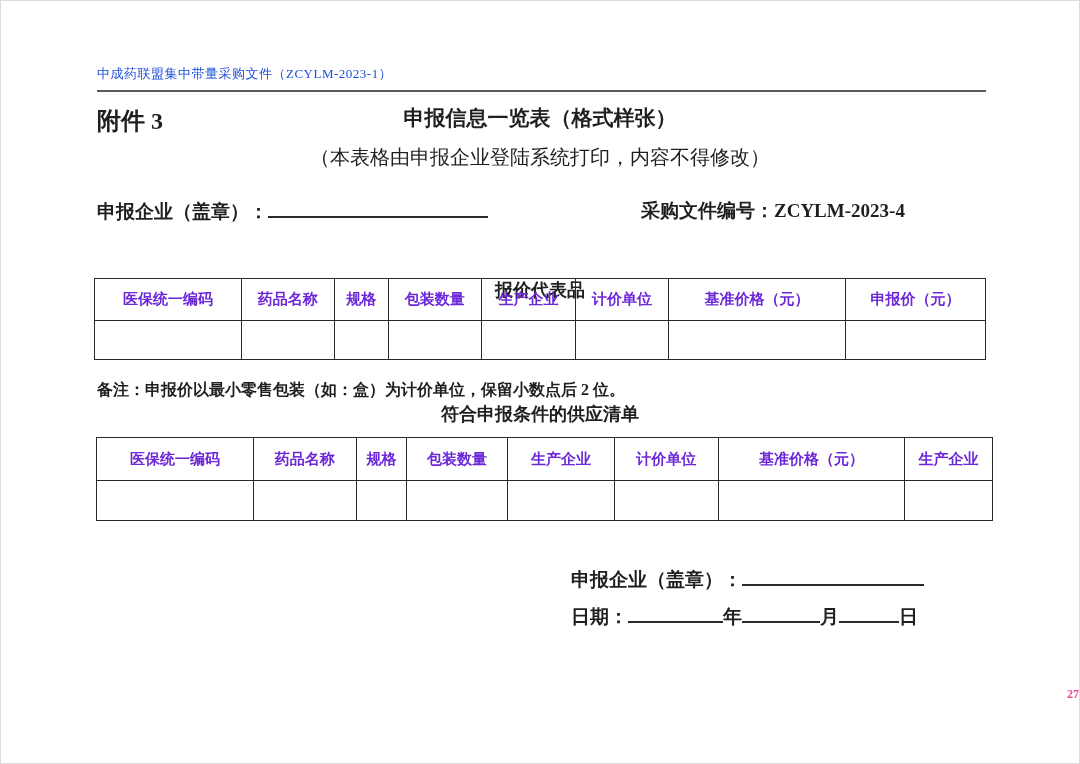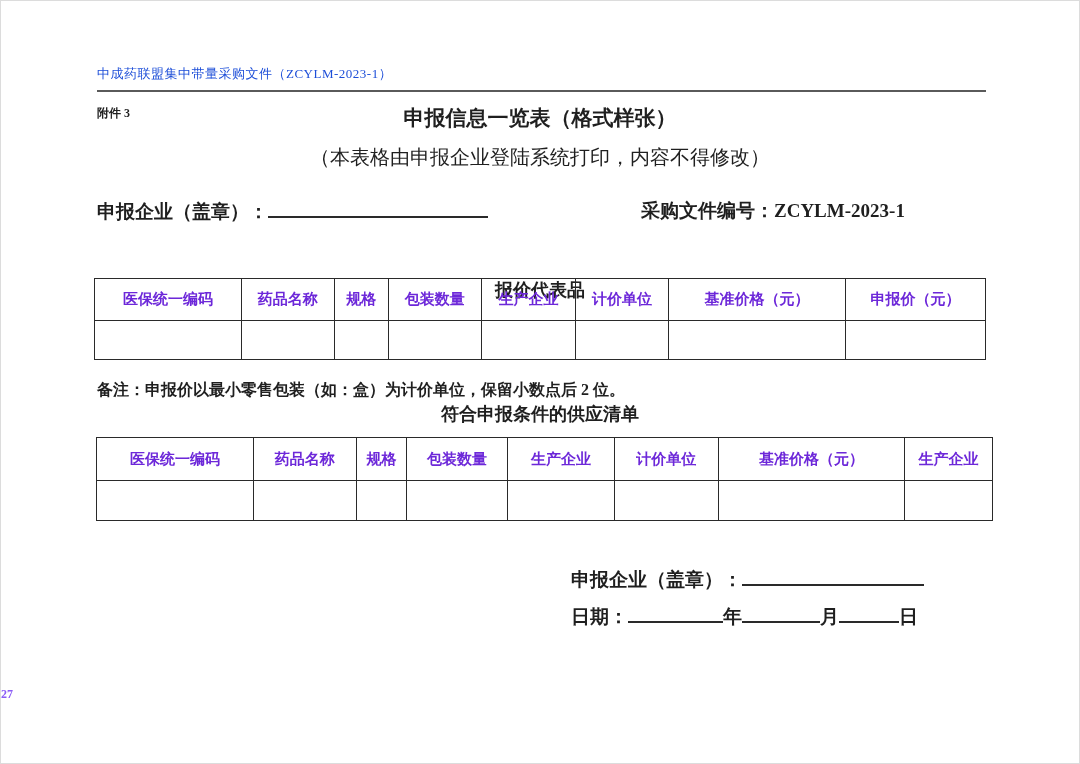--- a/index.html
+++ b/index.html
@@ -23,21 +23,21 @@
   }
   .header-rule {
     position: absolute;
     left: 96px; top: 89px;
     width: 889px;
     border-top: 2px solid #5a5a5a;
   }
   .attach-label {
     position: absolute;
     left: 96px; top: 104px;
-    font-size: 12px;
+    font-size: 24px;
     font-weight: bold;
   }
   .doc-title {
     position: absolute;
     left: 0; right: 0; top: 103px;
     text-align: center;
     font-size: 21px;
     font-weight: bold;
   }
   .doc-subtitle {
@@ -117,41 +117,41 @@
     position: absolute;
     left: 570px; top: 602px;
     font-size: 19px;
     font-weight: bold;
     white-space: nowrap;
     text-align: center;
   }
   .page-number {
     position: absolute;
     left: 0; right: 0; top: 686px;
-    text-align: left;
+    text-align: right;
     font-size: 12px;
     font-weight: bold;
-    color: #8b5cf6;
+    color: #ec4899;
   }
 </style>
 </head>
 <body>
 
 <div class="page">
 
   <div class="doc-header">中成药联盟集中带量采购文件（ZCYLM-2023-1）</div>
   <div class="header-rule"></div>
 
   <div class="attach-label">附件 3</div>
   <div class="doc-title">申报信息一览表（格式样张）</div>
   <div class="doc-subtitle">（本表格由申报企业登陆系统打印，内容不得修改）</div>
 
   <div class="company-row"><span>申报企业（盖章）：</span><span class="blank w220"></span></div>
 
-  <div class="docnum-row"><span>采购文件编号：</span><span>ZCYLM-2023-1</span></div>
+  <div class="docnum-row"><span>采购文件编号：</span><span>ZCYLM-2023-4</span></div>
 
   <div class="section-title t1-title">报价代表品</div>
 
   <table class="doc-table t1">
     <colgroup>
       <col style="width:16.5%">
         <col style="width:10.4%">
         <col style="width:6.1%">
         <col style="width:10.4%">
       <col style="width:10.6%">

